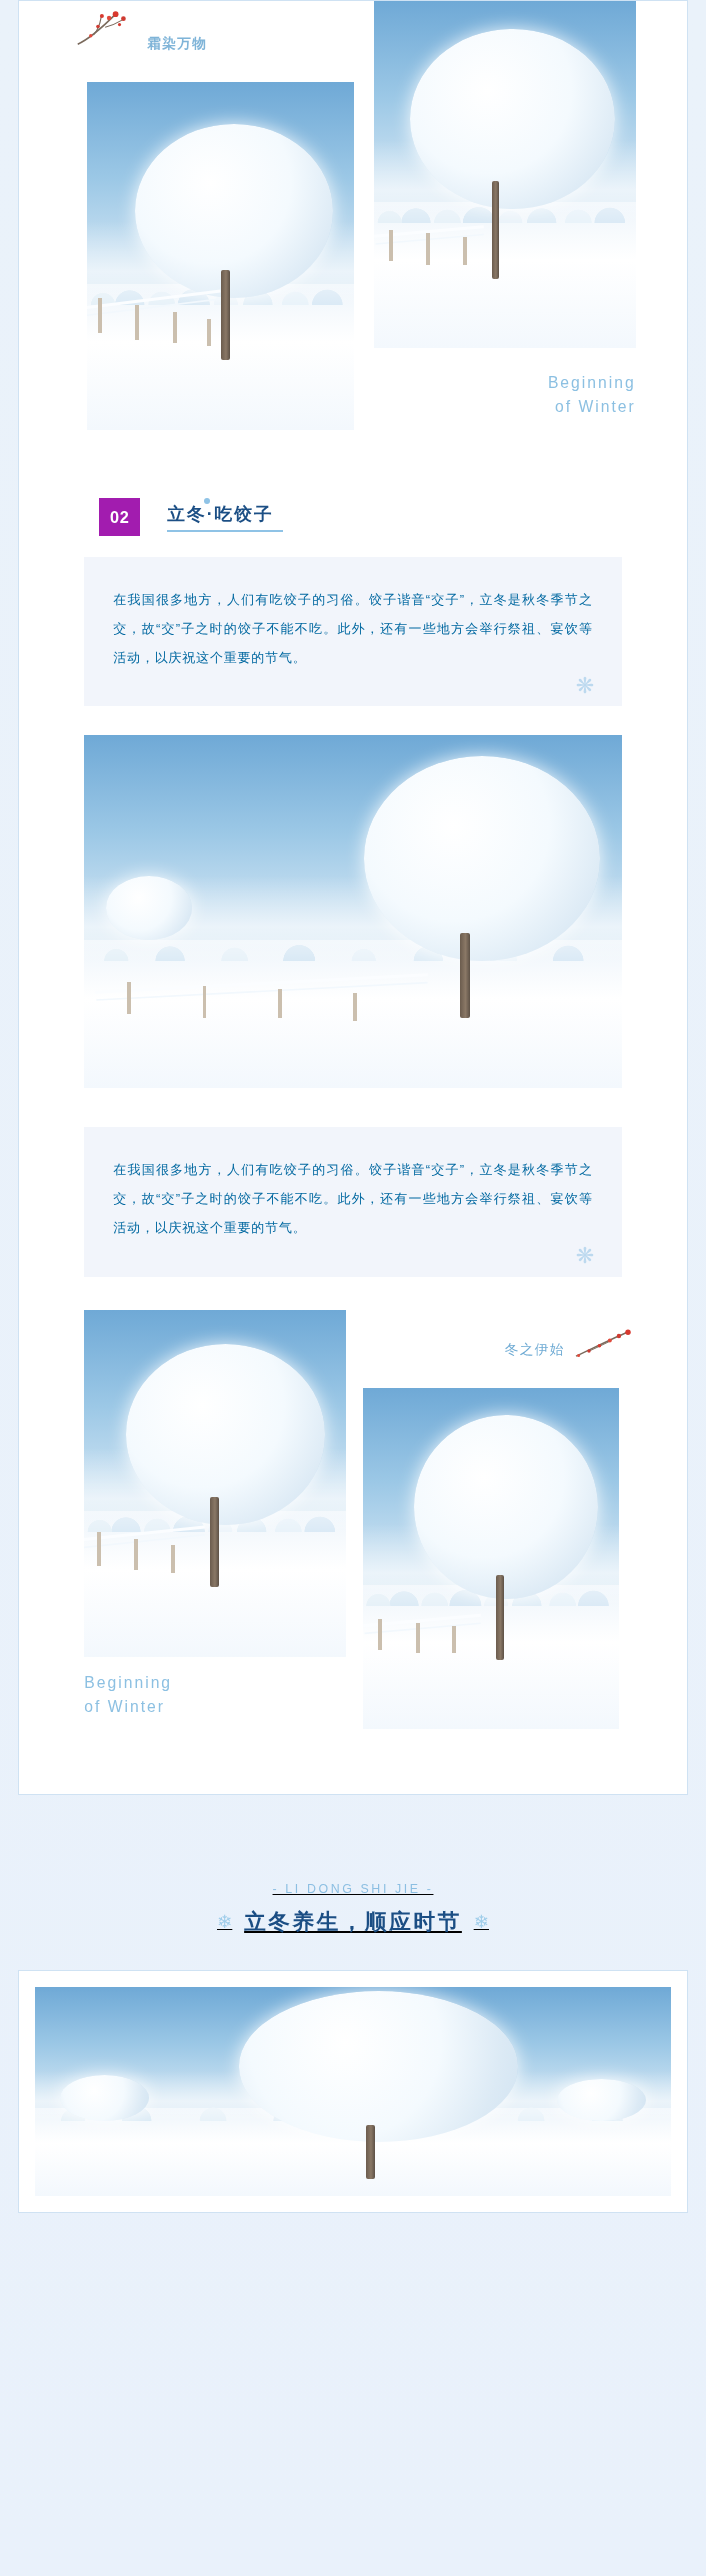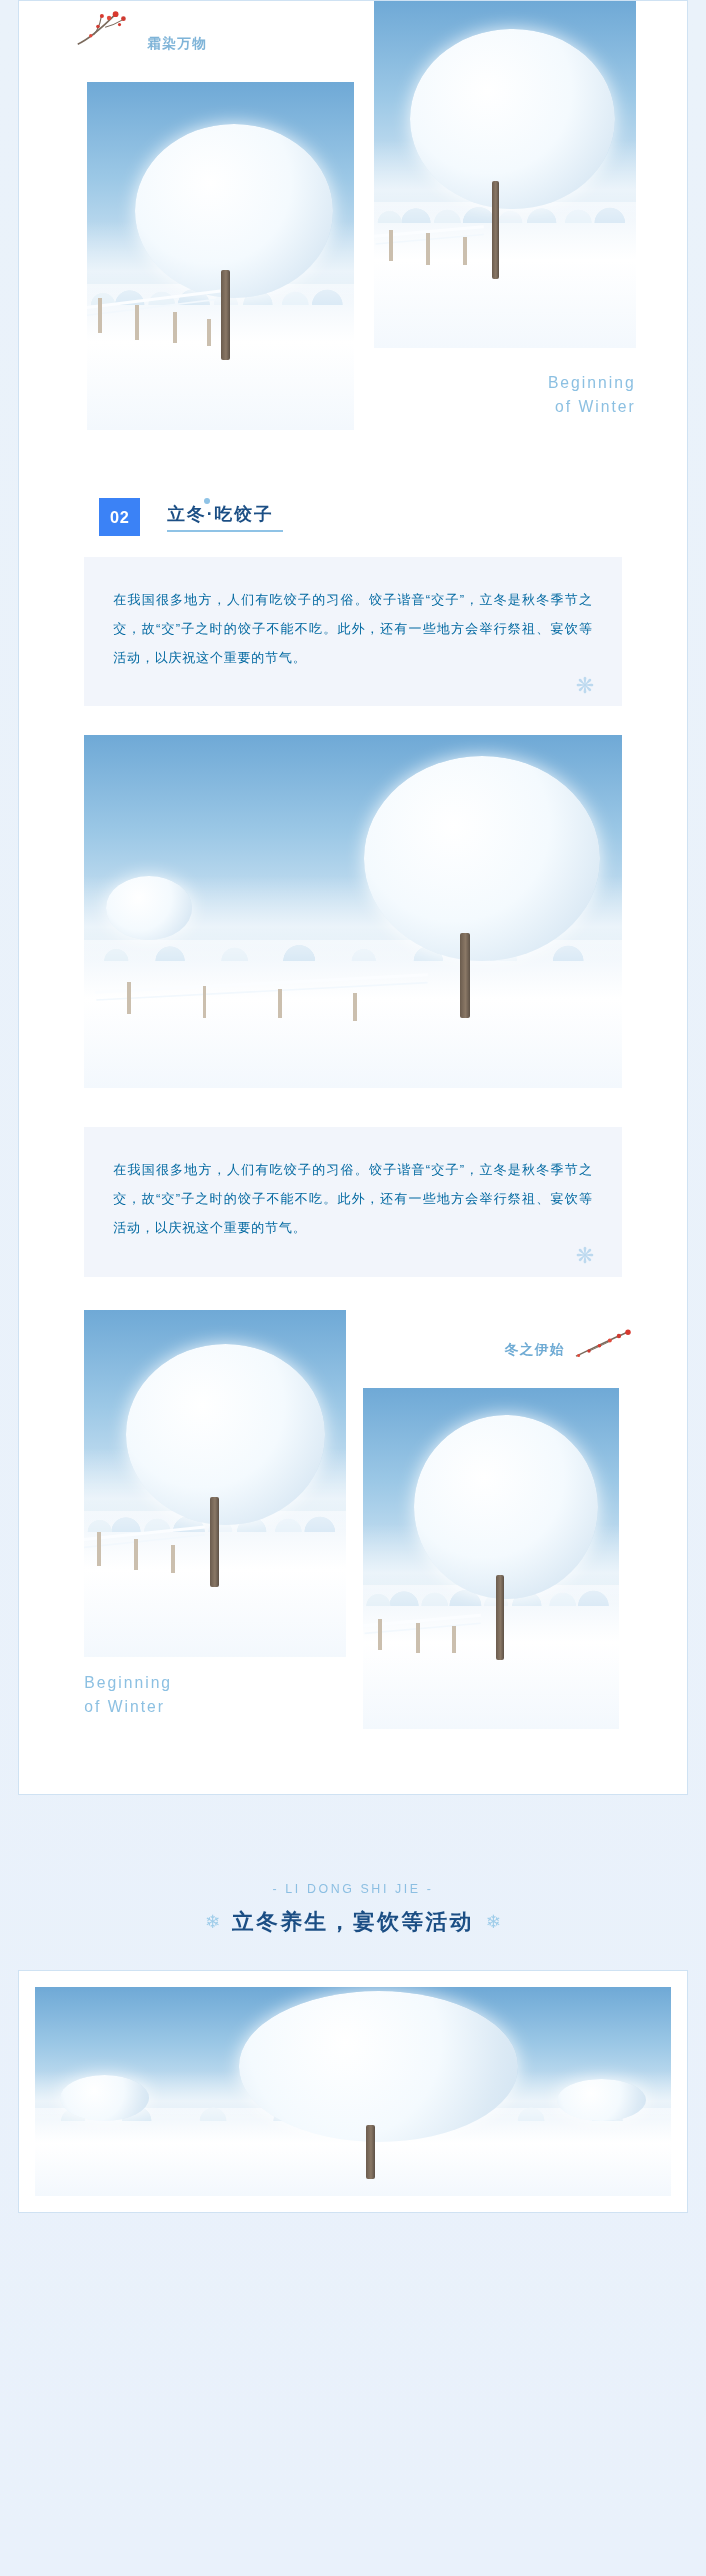--- a/index.html
+++ b/index.html
@@ -85,21 +85,21 @@
   
   .sec-head {
     display: flex;
     align-items: center;
     margin: 0 0 0 80px;
     position: relative;
   }
   .num-badge {
     width: 41px;
     height: 38px;
-    background: #3b82f6;
+    background: #a21caf;
     color: #ffffff;
     font-size: 16.3px;
     font-weight: 700;
     display: flex;
     align-items: center;
     justify-content: center;
     letter-spacing: 0.7px;
   }
   .head-text-wrap {
     margin-left: 27px;
@@ -190,37 +190,38 @@
     color: #8cc0e2;
     font-size: 15.7px;
     line-height: 1.55;
     letter-spacing: 2px;
   }
   .label-dongzhi {
     position: absolute;
     right: 122px;
     top: 31px;
     font-size: 13.7px;
-    font-weight: 700;
+    font-weight: 400;
     color: #6fabd4;
     letter-spacing: 1.3px;
   }
   .branch-tr {
     position: absolute;
     right: 55px;
     top: 15.7px;
     width: 60px;
     height: 39px;
   }
 
   
   .banner {
     margin-top: 48px;
     text-align: center;
     padding: 39px 0 17px 0;
+    text-decoration: underline;
   }
   .banner-en {
     color: #8cbfe2;
     font-size: 12.4px;
     letter-spacing: 2.6px;
     margin-bottom: 11.8px;
   }
   .banner-title-row {
     display: flex;
     align-items: center;
@@ -465,21 +466,21 @@
         </div>
       </div>
 
     </div>
   </div>
 
   <div class="banner">
     <div class="banner-en">- LI DONG SHI JIE -</div>
     <div class="banner-title-row">
       <span class="banner-flake">❄</span>
-      <span class="banner-title">立冬养生，宴饮等活动</span>
+      <span class="banner-title">立冬养生，顺应时节</span>
       <span class="banner-flake">❄</span>
     </div>
   </div>
 
   <div class="card2">
     <div class="img-bottom">
       <div class="photo">
         <div class="sky"></div>
         <div class="ground"></div>
         <div class="treeline"></div>

